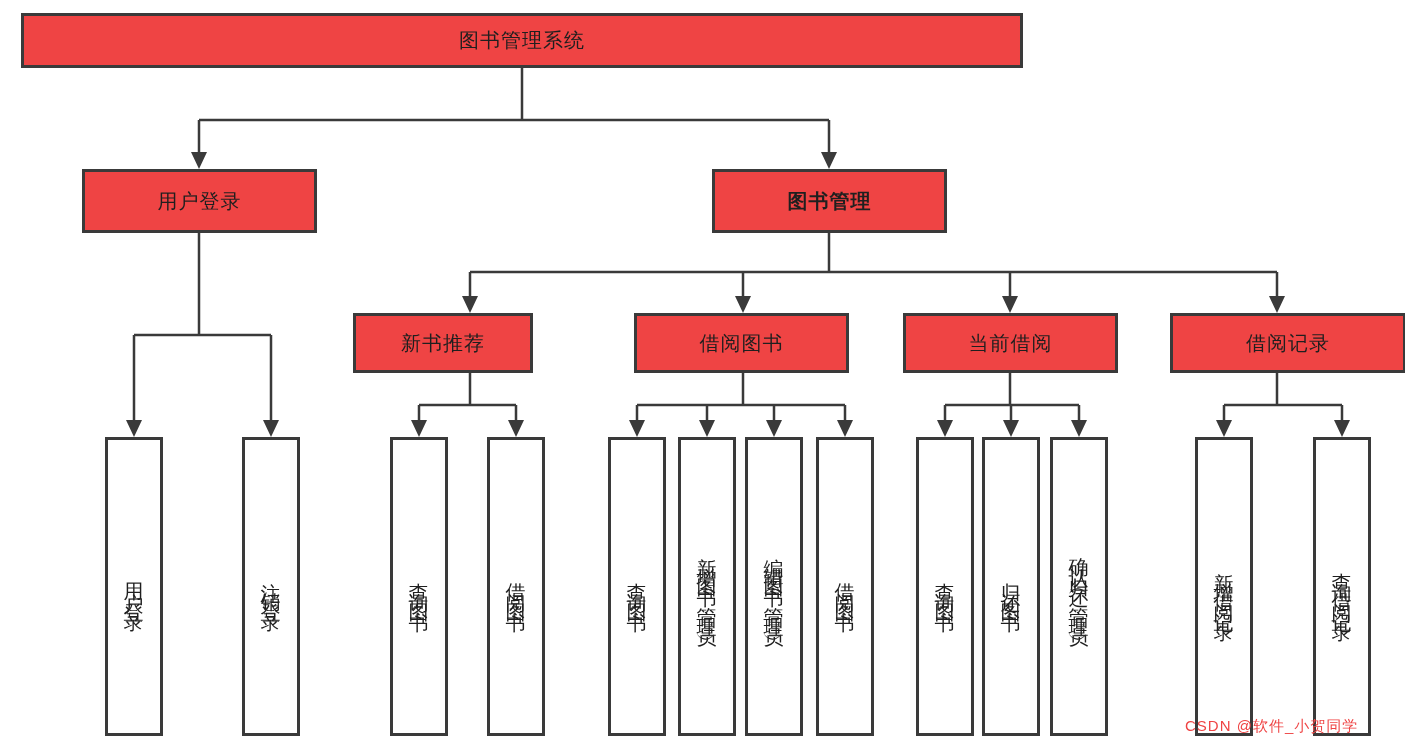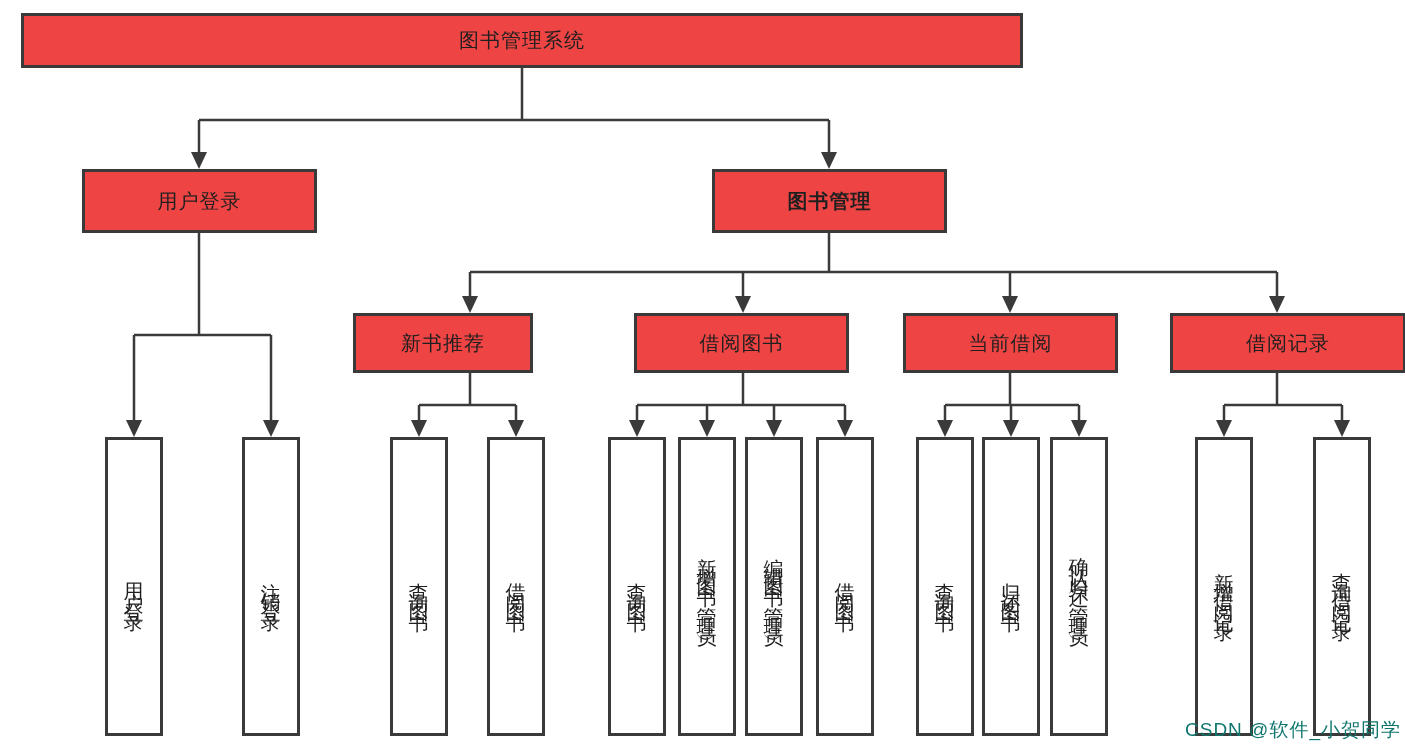--- a/index.html
+++ b/index.html
@@ -51,22 +51,22 @@
     writing-mode: vertical-rl;
     font-size: 20px;
     color: #1f1f1f;
     letter-spacing: 10px;
     line-height: 1;
   }
   #watermark {
     position: absolute;
     left: 1185px;
     top: 717px;
-    font-size: 19px;
-    color: #0f766e;
+    font-size: 15px;
+    color: #ef4444;
     letter-spacing: 1px;
     white-space: nowrap;
     z-index: 10;
   }
 </style>
 </head>
 <body>
 
 <div id="canvas">
 

